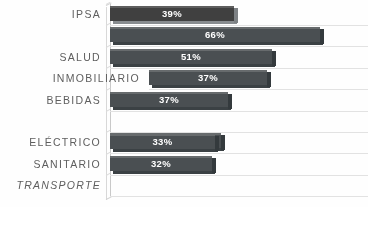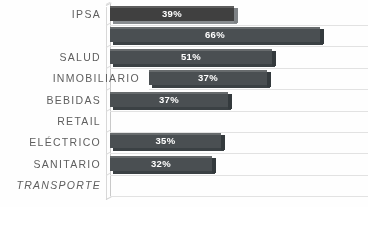--- a/index.html
+++ b/index.html
@@ -209,33 +209,39 @@
         <div class="gridline"></div>
         <div class="barwrap" style="width: 122px;">
           <div class="face-b" style="width: 118px;"></div>
           <div class="face-r" style="left: 118px;"></div>
           <div class="bar" style="width: 118px;">
             <div class="value">37%</div>
           </div>
         </div>
       </div>
       <div class="row" style="top: 110px;">
-        <div class="label">RETAIL</div>
         <div class="gridline"></div>
         <div class="barwrap" style="width: 102px; margin-top: 20px;">
           <div class="face-b" style="width: 111px;"></div>
           <div class="face-r" style="left: 111px;"></div>
           <div class="bar" style="width: 111px;">
             <div class="value">35%</div>
           </div>
         </div>
       </div>
       <div class="row" style="top: 131.4px;">
         <div class="label">ELÉCTRICO</div>
         <div class="gridline"></div>
+        <div class="barwrap" style="width: 109px;">
+          <div class="face-b" style="width: 105px;"></div>
+          <div class="face-r" style="left: 105px;"></div>
+          <div class="bar" style="width: 105px;">
+            <div class="value">33%</div>
+          </div>
+        </div>
       </div>
       <div class="row" style="top: 152.8px;">
         <div class="label">SANITARIO</div>
         <div class="gridline"></div>
         <div class="barwrap" style="width: 106px;">
           <div class="face-b" style="width: 102px;"></div>
           <div class="face-r" style="left: 102px;"></div>
           <div class="bar" style="width: 102px;">
             <div class="value">32%</div>
           </div>

